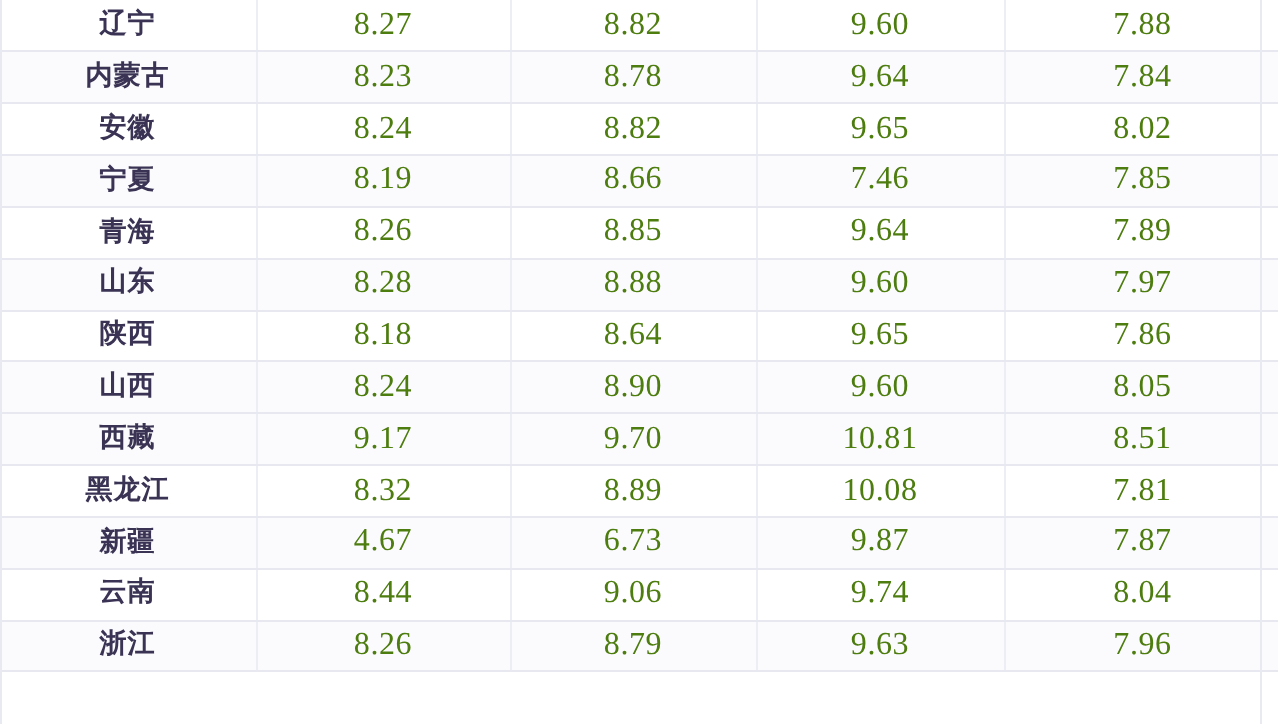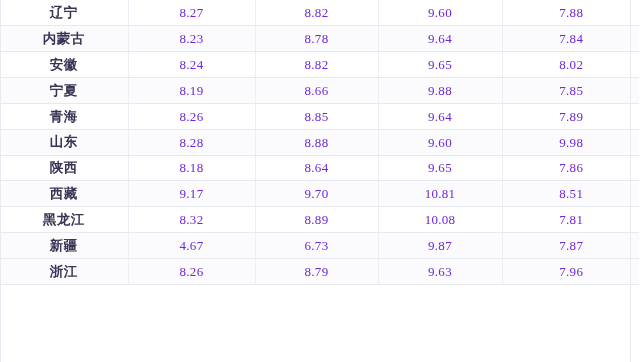--- a/index.html
+++ b/index.html
@@ -63,23 +63,23 @@
 
   table.data-table td.cell-region {
     font-size: 13.5px;
     font-weight: 700;
     color: #3a3354;
     letter-spacing: 0.5px;
     font-family: "DejaVu Sans", "Liberation Sans", sans-serif;
   }
 
   table.data-table td.cell-value {
-    font-size: 13px;
+    font-size: 16px;
     font-weight: 400;
-    color: #6d28d9;
+    color: #4d7c0f;
     font-family: "Liberation Serif", "DejaVu Serif", serif;
     letter-spacing: 0.3px;
   }
 
   table.data-table td.cell-last {
     border-right: none;
   }
 
   
   .edge-left {
@@ -142,65 +142,79 @@
           <td class="cell-region">安徽</td>
           <td class="cell-value">8.24</td>
           <td class="cell-value">8.82</td>
           <td class="cell-value">9.65</td>
           <td class="cell-value cell-last">8.02</td>
         </tr>
         <tr class="data-row row-odd">
           <td class="cell-region">宁夏</td>
           <td class="cell-value">8.19</td>
           <td class="cell-value">8.66</td>
-          <td class="cell-value">9.88</td>
+          <td class="cell-value">7.46</td>
           <td class="cell-value cell-last">7.85</td>
         </tr>
         <tr class="data-row row-even">
           <td class="cell-region">青海</td>
           <td class="cell-value">8.26</td>
           <td class="cell-value">8.85</td>
           <td class="cell-value">9.64</td>
           <td class="cell-value cell-last">7.89</td>
         </tr>
         <tr class="data-row row-odd">
           <td class="cell-region">山东</td>
           <td class="cell-value">8.28</td>
           <td class="cell-value">8.88</td>
           <td class="cell-value">9.60</td>
-          <td class="cell-value cell-last">9.98</td>
+          <td class="cell-value cell-last">7.97</td>
         </tr>
         <tr class="data-row row-even">
           <td class="cell-region">陕西</td>
           <td class="cell-value">8.18</td>
           <td class="cell-value">8.64</td>
           <td class="cell-value">9.65</td>
           <td class="cell-value cell-last">7.86</td>
         </tr>
         <tr class="data-row row-odd">
+          <td class="cell-region">山西</td>
+          <td class="cell-value">8.24</td>
+          <td class="cell-value">8.90</td>
+          <td class="cell-value">9.60</td>
+          <td class="cell-value cell-last">8.05</td>
+        </tr>
+        <tr class="data-row row-odd">
           <td class="cell-region">西藏</td>
           <td class="cell-value">9.17</td>
           <td class="cell-value">9.70</td>
           <td class="cell-value">10.81</td>
           <td class="cell-value cell-last">8.51</td>
         </tr>
         <tr class="data-row row-even">
           <td class="cell-region">黑龙江</td>
           <td class="cell-value">8.32</td>
           <td class="cell-value">8.89</td>
           <td class="cell-value">10.08</td>
           <td class="cell-value cell-last">7.81</td>
         </tr>
         <tr class="data-row row-odd">
           <td class="cell-region">新疆</td>
           <td class="cell-value">4.67</td>
           <td class="cell-value">6.73</td>
           <td class="cell-value">9.87</td>
           <td class="cell-value cell-last">7.87</td>
         </tr>
+        <tr class="data-row row-even">
+          <td class="cell-region">云南</td>
+          <td class="cell-value">8.44</td>
+          <td class="cell-value">9.06</td>
+          <td class="cell-value">9.74</td>
+          <td class="cell-value cell-last">8.04</td>
+        </tr>
         <tr class="data-row row-odd">
           <td class="cell-region">浙江</td>
           <td class="cell-value">8.26</td>
           <td class="cell-value">8.79</td>
           <td class="cell-value">9.63</td>
           <td class="cell-value cell-last">7.96</td>
         </tr>
       </tbody>
   </table>
 

